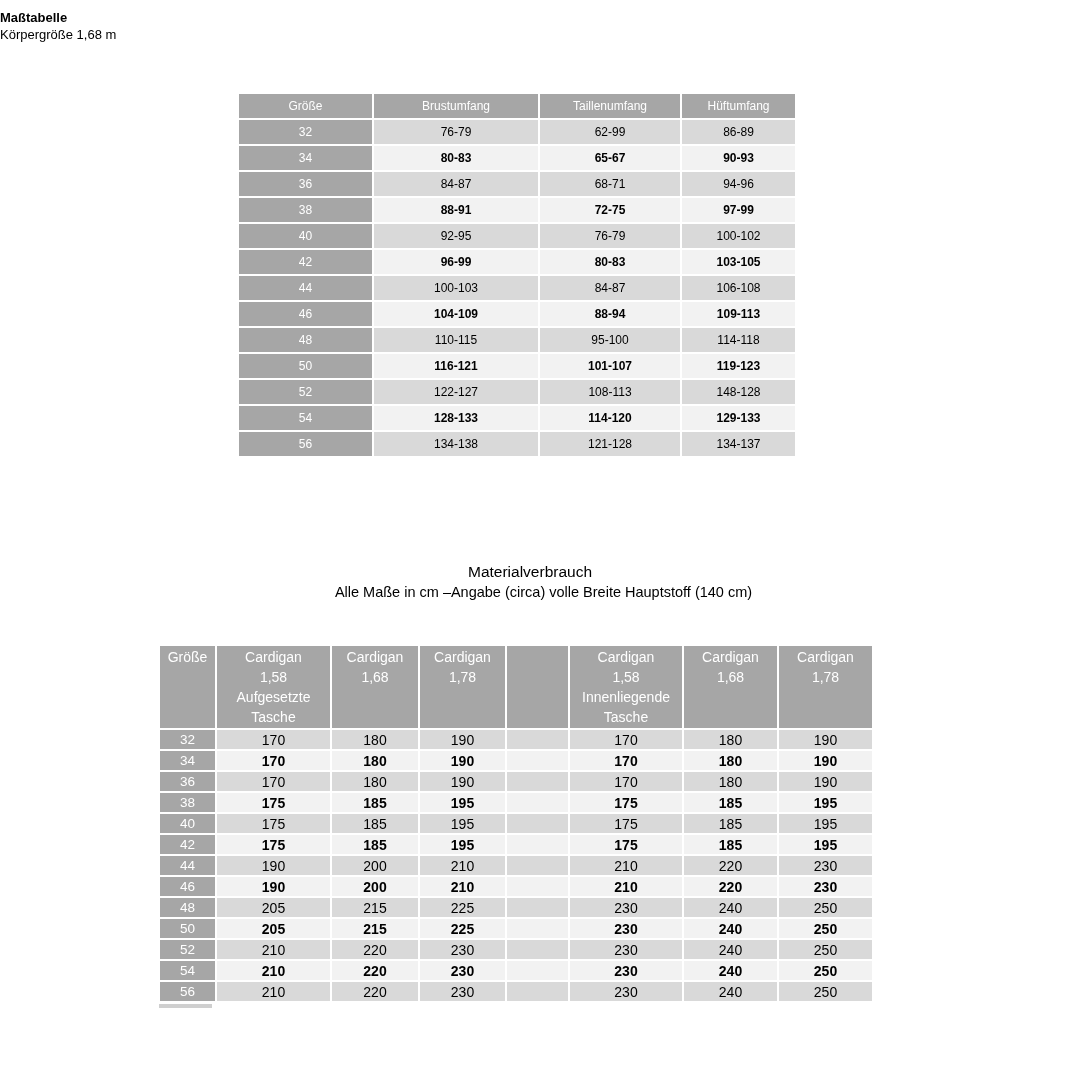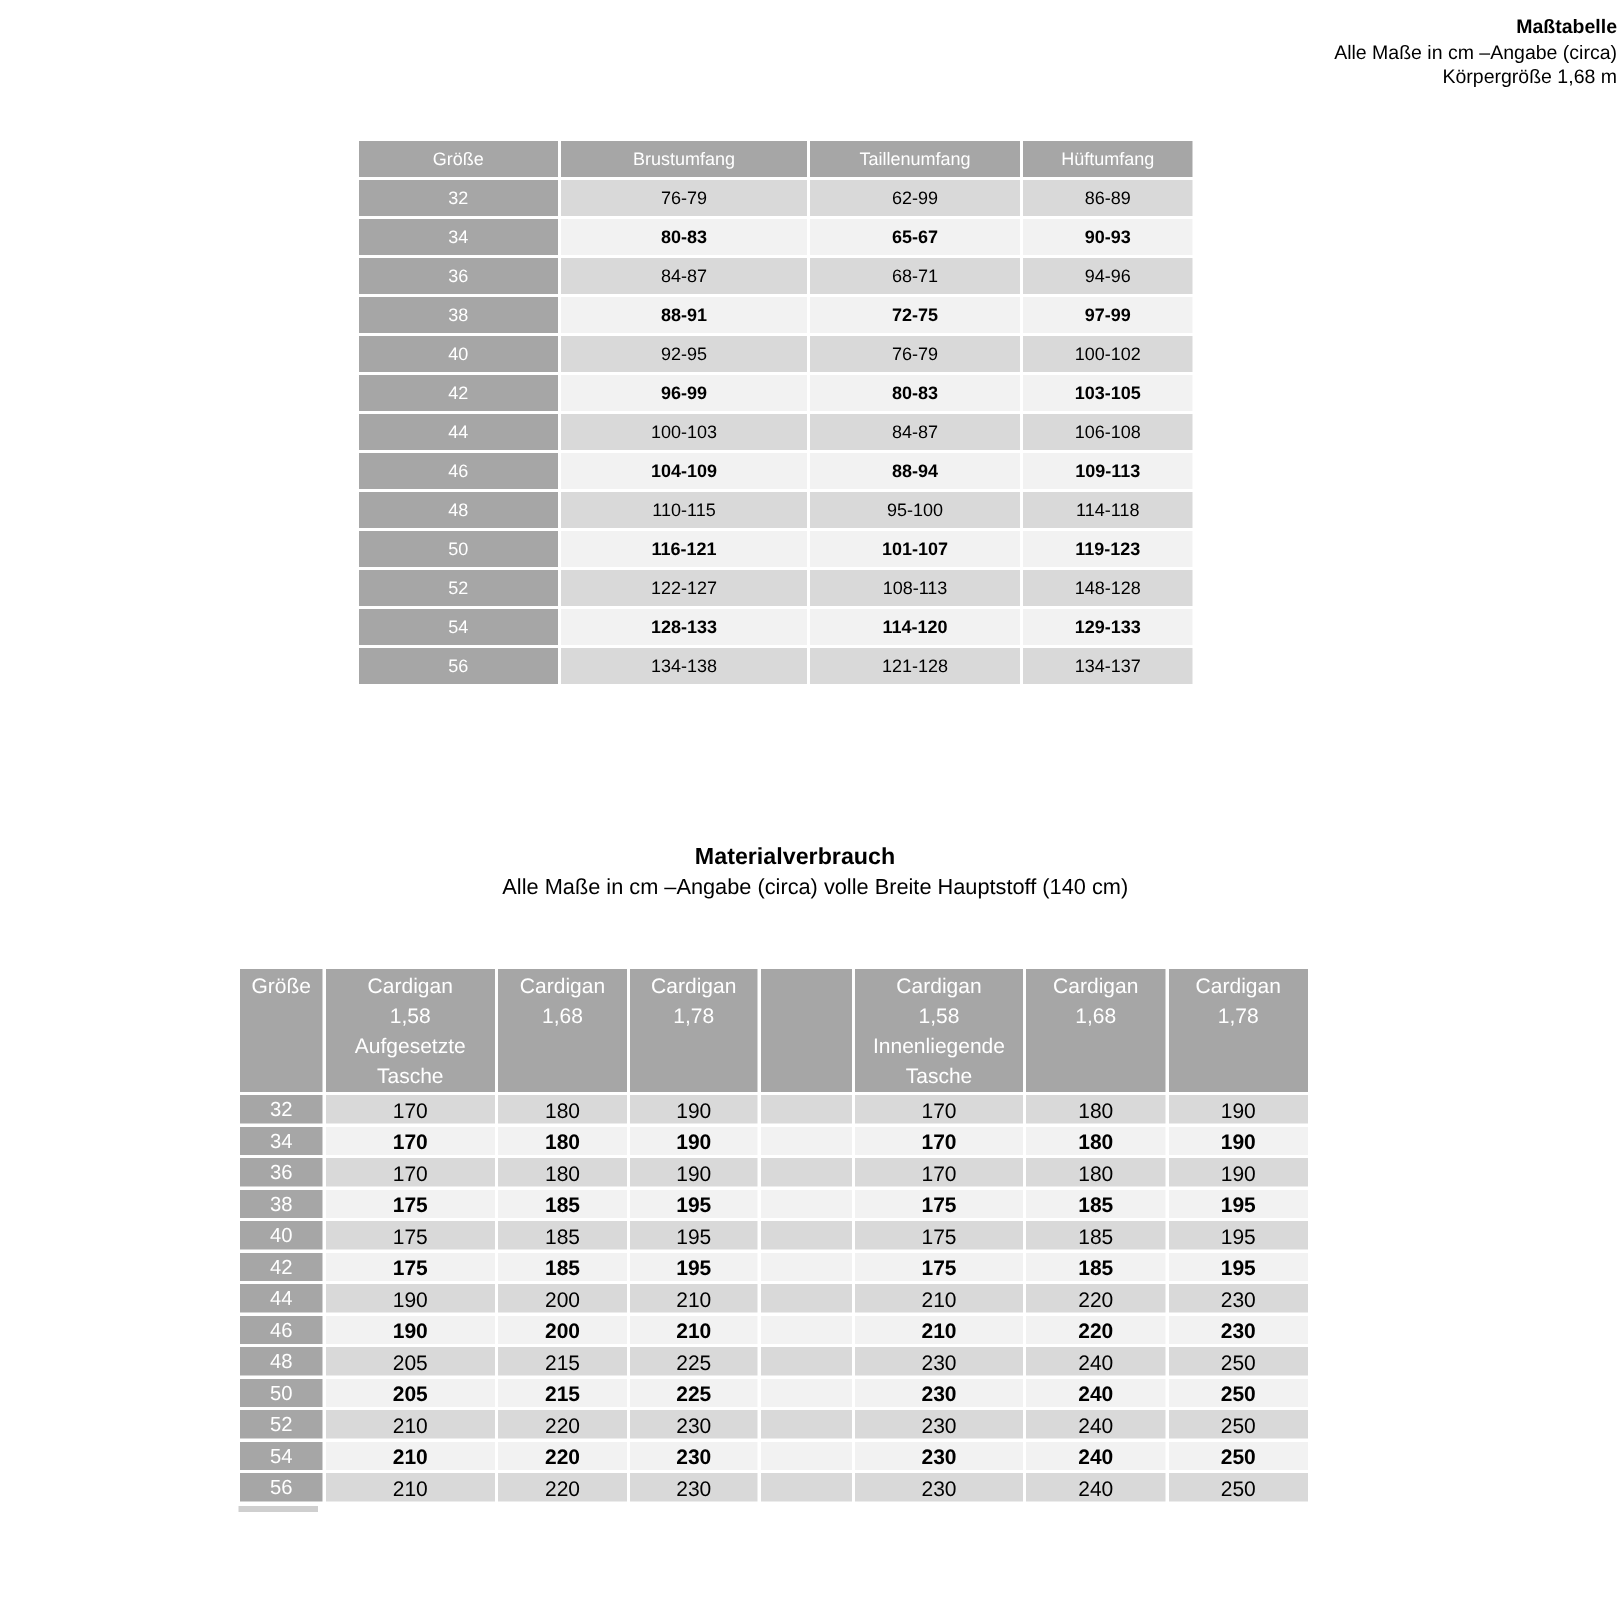--- a/index.html
+++ b/index.html
@@ -8,31 +8,31 @@
     width: 1080px; height: 1080px;
     position: relative;
     font-family: "Liberation Sans", "DejaVu Sans", sans-serif;
     color: #000;
     overflow: hidden;
   }
   .abs { position: absolute; }
 
   
   .heading-1 {
-    left: 16px; top: 10px; width: 1062px;
-    text-align: right;
+    left: 0; top: 10px; width: 1062px;
+    text-align: left;
     font-size: 13px; line-height: 16.5px;
   }
   .heading-1 .title { font-weight: bold; }
 
   .heading-2 {
     left: 0; top: 561px; width: 1060px;
     text-align: center;
   }
-  .heading-2 .title { font-weight: bold; font-size: 15.5px; line-height: 21px; }
+  .heading-2 .title { font-weight: normal; font-size: 15.5px; line-height: 21px; }
   .heading-2 .sub   { font-size: 14.5px; line-height: 21px; padding-left: 27px; }
 
   
   table { border-collapse: collapse; table-layout: fixed; }
   th, td {
     border: 2px solid #ffffff;
     padding: 0;
     text-align: center;
     overflow: hidden;
     color: var(--cell-text, #000);
@@ -67,21 +67,20 @@
   .row-stub {
     left: 159px; top: 1004px; width: 53px; height: 4px;
     background: #cfcfcf;
   }
 </style>
 </head>
 <body>
 
 <div class="abs heading-1">
   <div class="title">Maßtabelle</div>
-  <div class="sub">Alle Maße in cm –Angabe (circa)</div>
   <div class="sub">Körpergröße 1,68 m</div>
 </div>
 
 <table class="abs size-table">
   <colgroup>
     <col style="width:135px">
       <col style="width:166px">
       <col style="width:142px">
       <col style="width:115px">
   </colgroup>

